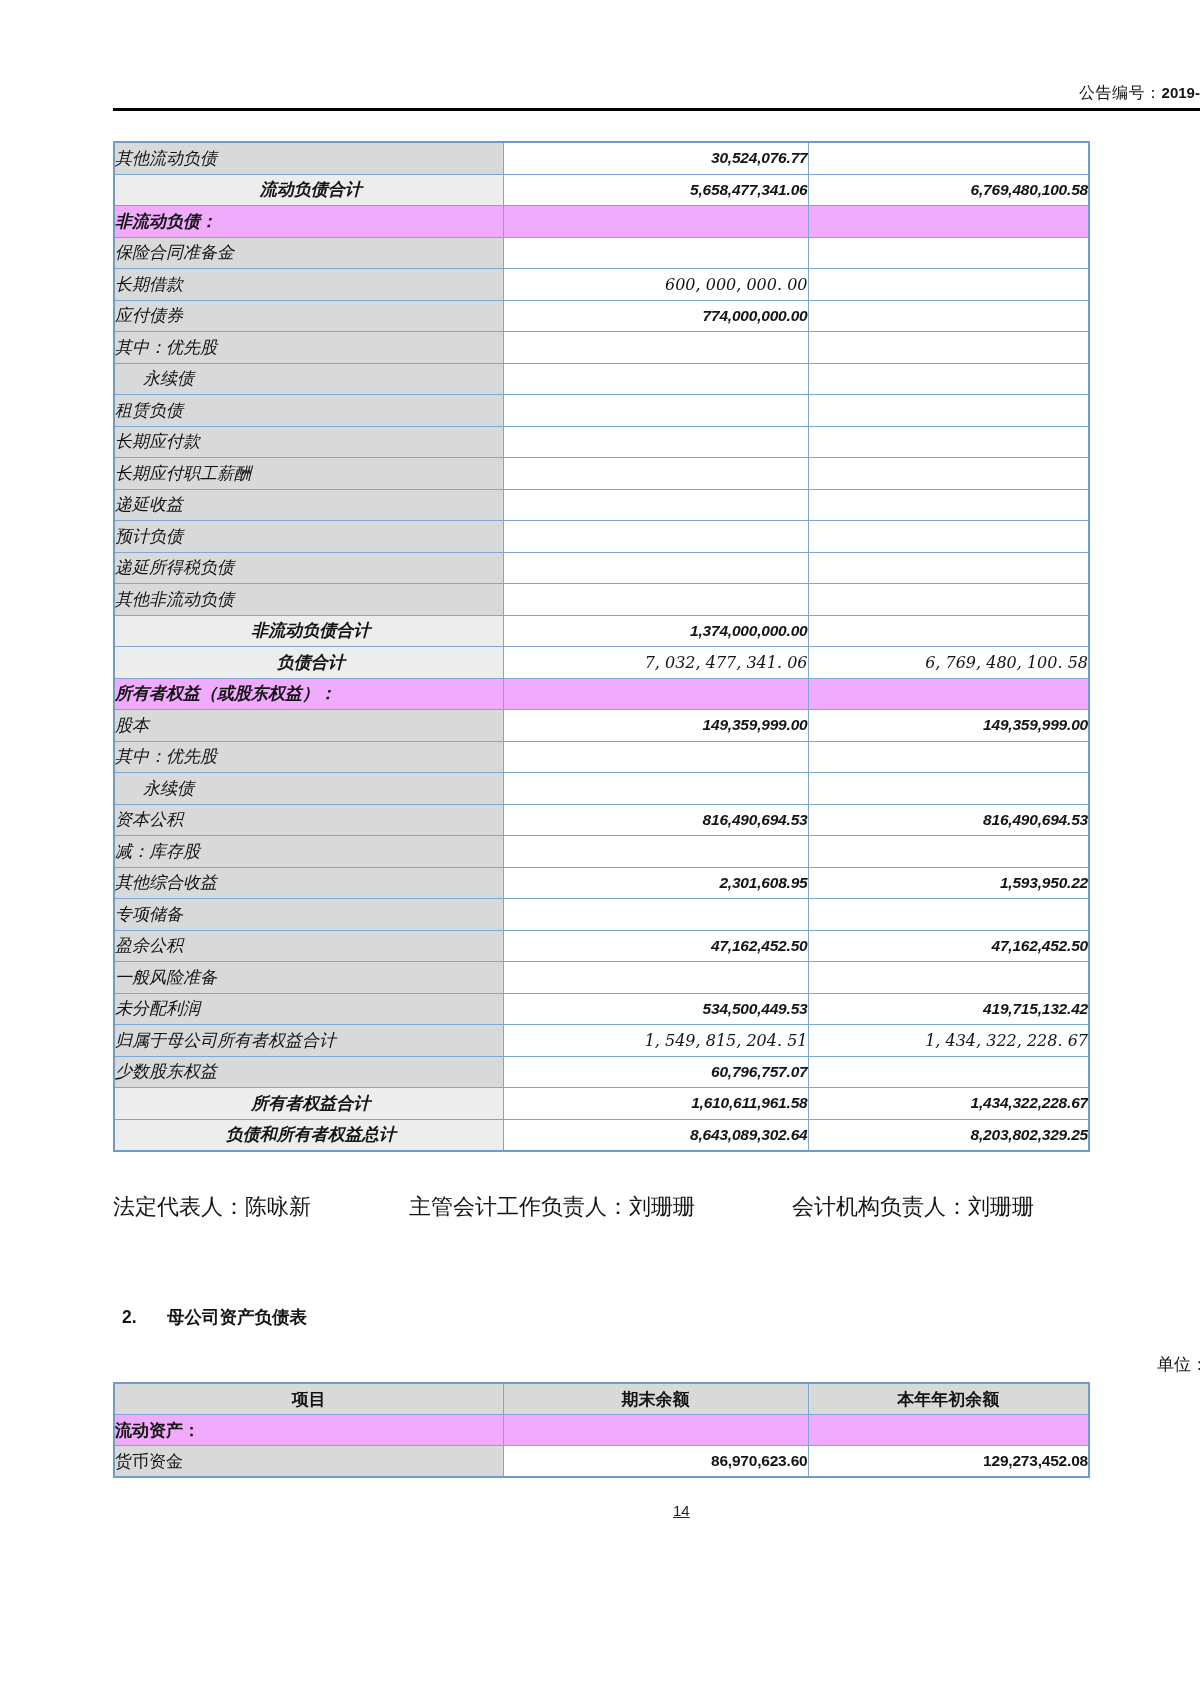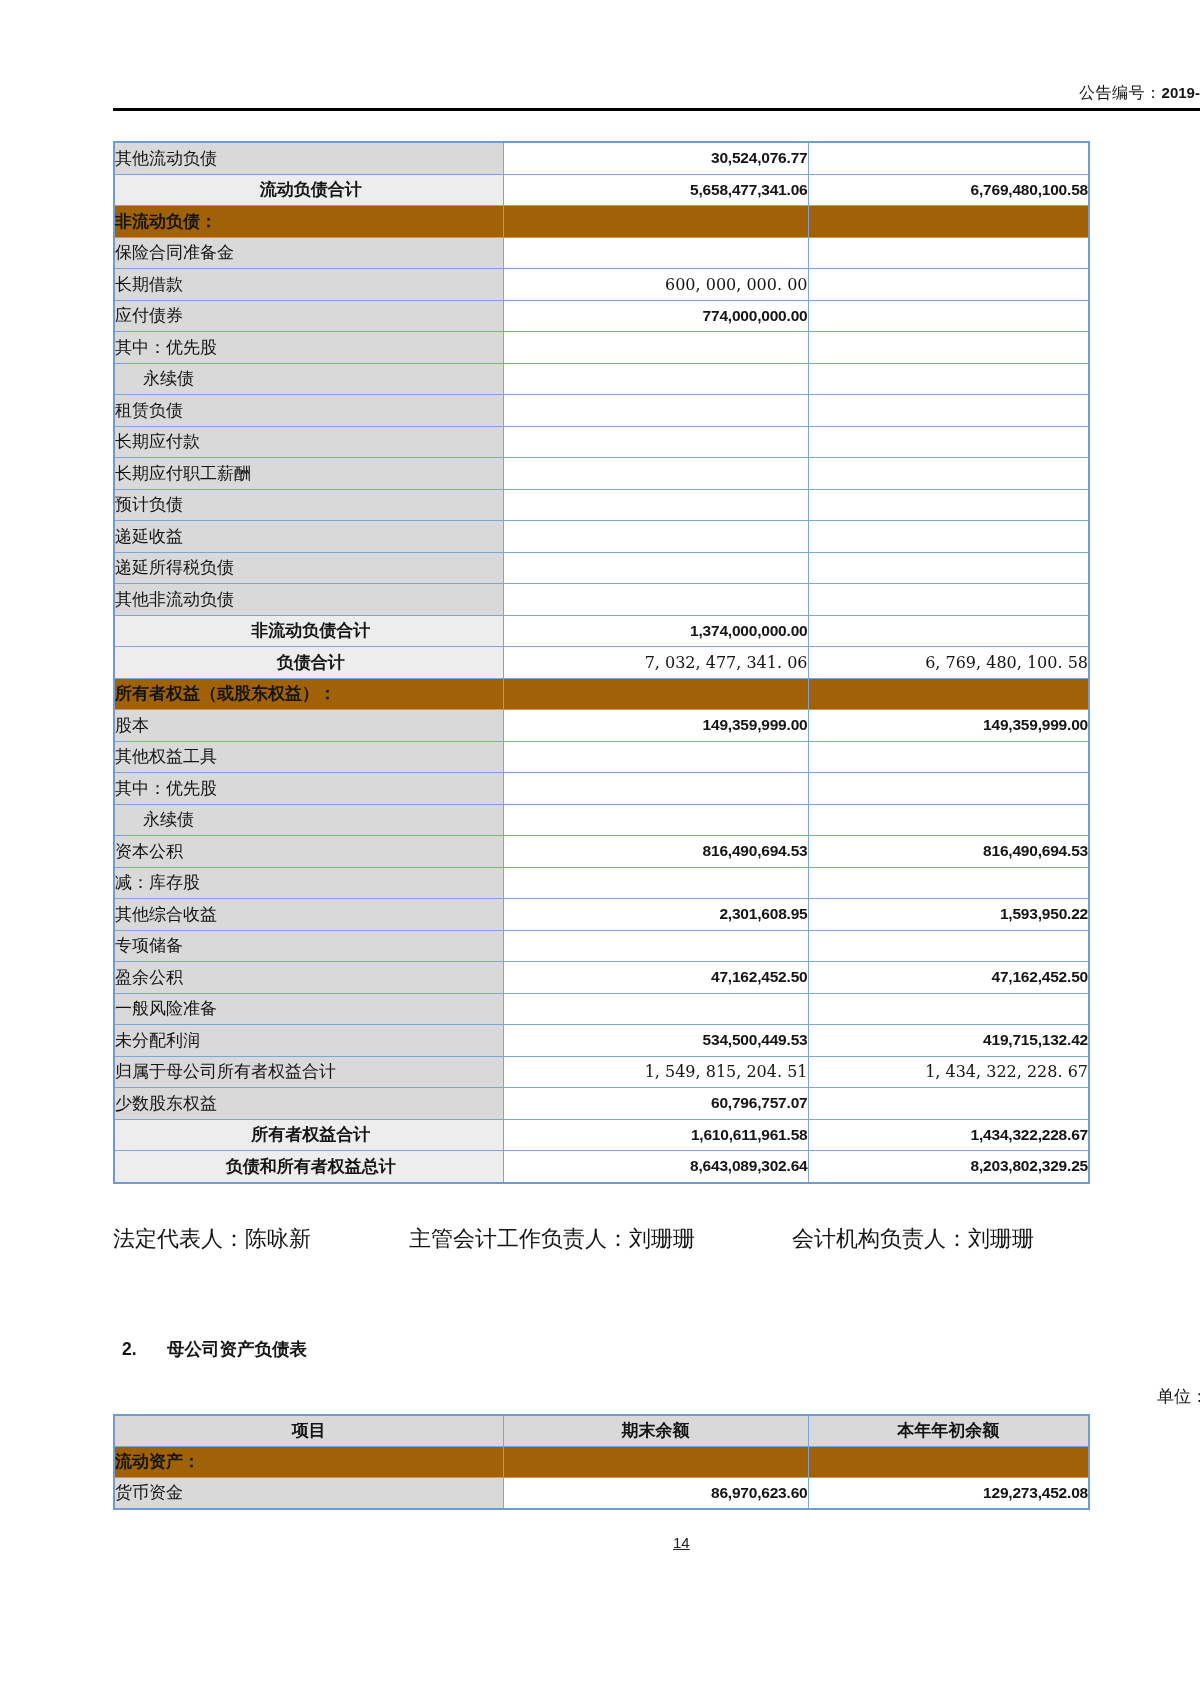--- a/index.html
+++ b/index.html
@@ -10,27 +10,27 @@
   }
   .content{width:1112px;margin-left:113px;}
   
   .doc-header{padding-top:84px;text-align:right;font-size:16px;line-height:18px;white-space:nowrap;}
   .doc-header .cn{font-size:16px;letter-spacing:0.5px;}
   .doc-header .num{font-family:"Liberation Sans","DejaVu Sans",sans-serif;font-weight:bold;font-size:15px;}
   .top-rule{height:3px;background:#000;margin-top:6px;}
   
   table.bs{border-collapse:collapse;table-layout:fixed;width:975px;border:2px solid #6f9cce;}
   table.bs td{border:1px solid #7ca6d4;padding:0;overflow:hidden;white-space:nowrap;}
-  #table1{margin-top:30px;}
+  #table1{margin-top:30px;font-style:italic;}
   #table1 td{height:30.5px;}
   #table2{margin-top:8px;padding-left:46px;}
   #table2 td{height:30px;}
   td.c-label{background:#d9d9d9;text-align:left;padding-left:10px;font-size:17px;}
   td.c-val{background:#ffffff;text-align:right;padding-right:12px;}
-  tr.row-section td{background:#a16207;}
+  tr.row-section td{background:#f0abfc;}
   tr.row-section td.c-label{font-weight:bold;}
   tr.row-subtotal td.c-label{background:#ededed;font-weight:bold;text-align:center;padding-left:4px;}
   tr.indent td.c-label{padding-left:28px;}
   .num-a{font-family:"Liberation Sans","DejaVu Sans",sans-serif;font-weight:bold;font-size:15.5px;letter-spacing:-0.2px;}
   .num-b{font-family:"DejaVu Serif","Liberation Serif",serif;font-weight:normal;font-size:16px;}
   td.c-head{background:#d9d9d9;font-weight:bold;text-align:center;font-size:17px;}
   
   .signers{position:relative;height:24px;margin-top:40px;font-size:22px;}
   .signers span{position:absolute;top:0;white-space:nowrap;}
   .signers .s1{left:0;}
@@ -110,26 +110,26 @@
           <td class="c-label">长期应付款</td>
           <td class="c-val num-a"></td>
           <td class="c-val num-a"></td>
         </tr>
         <tr class="row-data">
           <td class="c-label">长期应付职工薪酬</td>
           <td class="c-val num-a"></td>
           <td class="c-val num-a"></td>
         </tr>
         <tr class="row-data">
+          <td class="c-label">递延收益</td>
+          <td class="c-val num-a"></td>
+          <td class="c-val num-a"></td>
+        </tr>
+        <tr class="row-data">
           <td class="c-label">预计负债</td>
-          <td class="c-val num-a"></td>
-          <td class="c-val num-a"></td>
-        </tr>
-        <tr class="row-data">
-          <td class="c-label">递延收益</td>
           <td class="c-val num-a"></td>
           <td class="c-val num-a"></td>
         </tr>
         <tr class="row-data">
           <td class="c-label">递延所得税负债</td>
           <td class="c-val num-a"></td>
           <td class="c-val num-a"></td>
         </tr>
         <tr class="row-data">
           <td class="c-label">其他非流动负债</td>
@@ -148,25 +148,20 @@
         </tr>
         <tr class="row-section">
           <td class="c-label">所有者权益（或股东权益）：</td>
           <td class="c-val num-a"></td>
           <td class="c-val num-a"></td>
         </tr>
         <tr class="row-data">
           <td class="c-label">股本</td>
           <td class="c-val num-a">149,359,999.00</td>
           <td class="c-val num-a">149,359,999.00</td>
-        </tr>
-        <tr class="row-data">
-          <td class="c-label">其他权益工具</td>
-          <td class="c-val num-a"></td>
-          <td class="c-val num-a"></td>
         </tr>
         <tr class="row-data">
           <td class="c-label">其中：优先股</td>
           <td class="c-val num-a"></td>
           <td class="c-val num-a"></td>
         </tr>
         <tr class="row-data indent">
           <td class="c-label">永续债</td>
           <td class="c-val num-a"></td>
           <td class="c-val num-a"></td>

